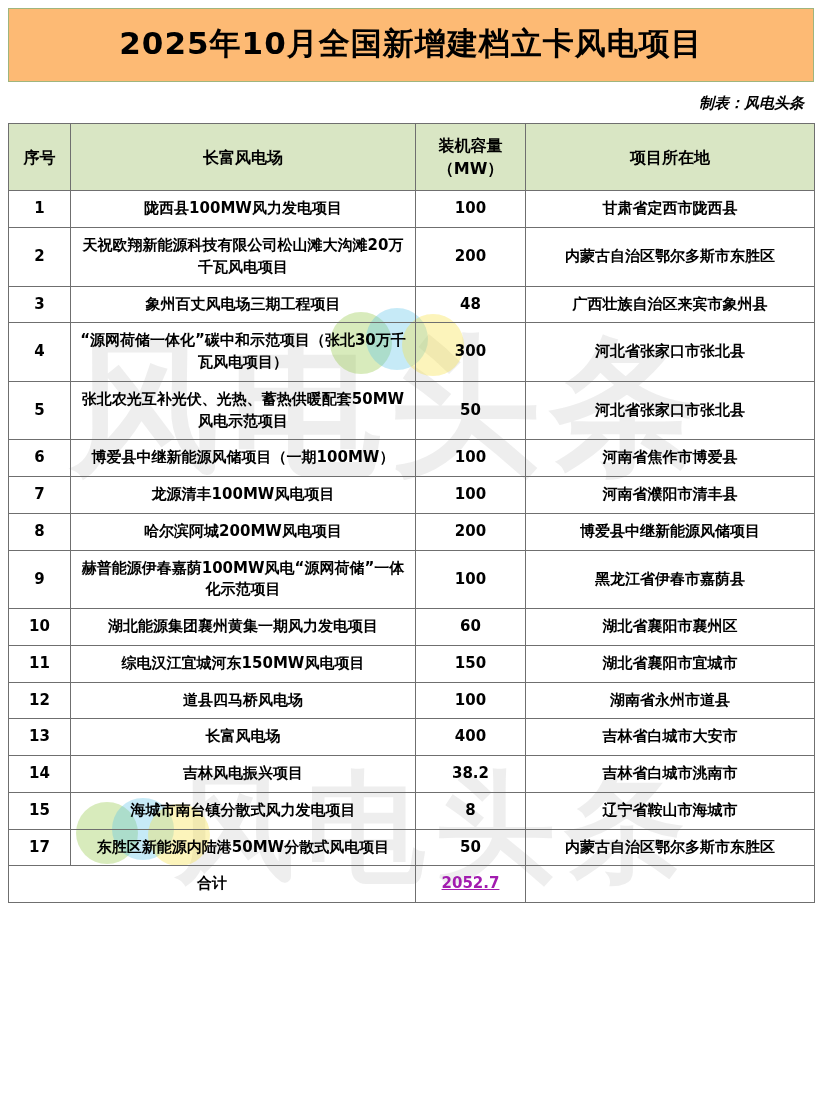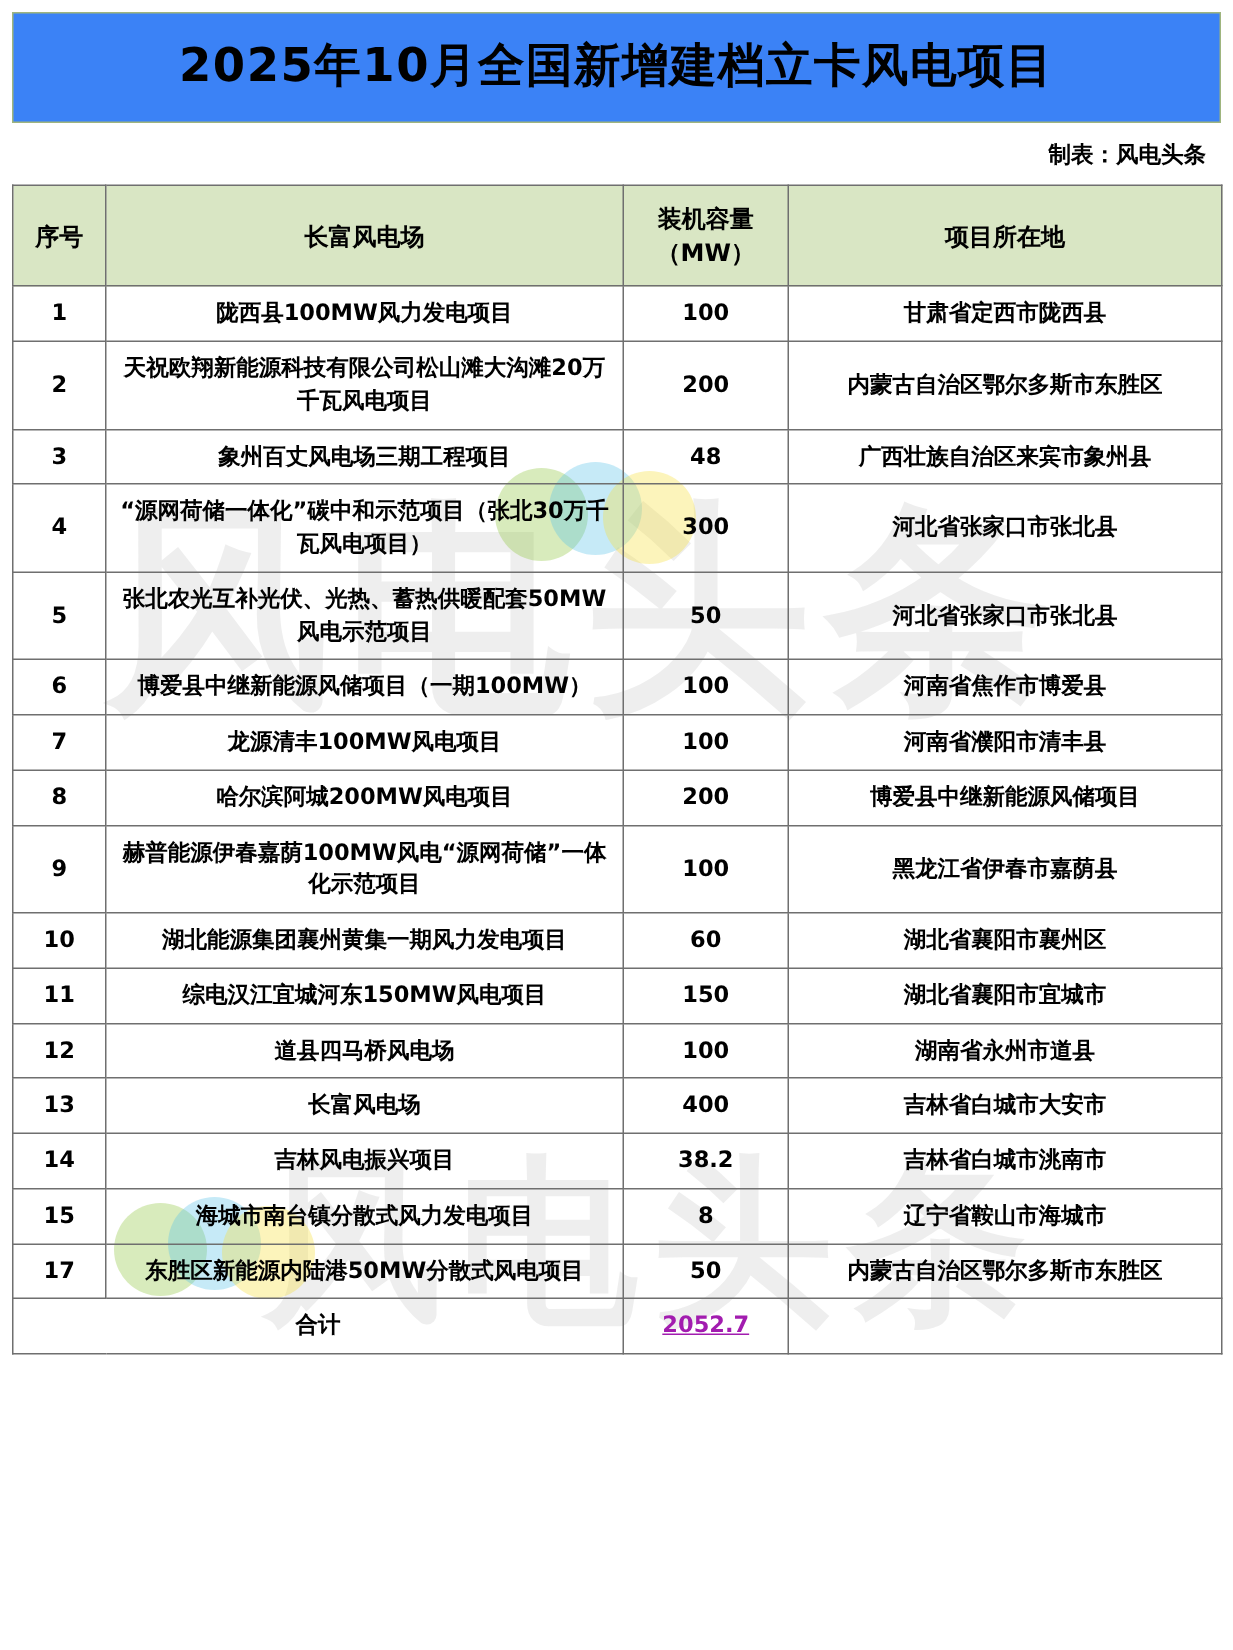--- a/index.html
+++ b/index.html
@@ -69,21 +69,21 @@
   .wm-circles2 {
     position: absolute;
     left: 330px;
     top: 300px;
     width: 150px;
     height: 70px;
   }
 
   
   .title-bar {
-    background: #3b82f6;
+    background: #fdba74;
     border: 1px solid #9fb57e;
     text-align: center;
     padding: 14px 6px 16px 6px;
     margin-top: 8px;
     position: relative;
     z-index: 10;
   }
   .title-bar h1 {
     margin: 0;
     font-size: 31px;
@@ -91,20 +91,21 @@
     letter-spacing: 1px;
     font-family: "DejaVu Sans", "Liberation Sans", sans-serif;
   }
   .byline {
     text-align: right;
     font-size: 15px;
     font-weight: bold;
     padding: 12px 10px 10px 0;
     position: relative;
     z-index: 10;
+    font-style: italic;
   }
   table.wind-table {
     width: 100%;
     border-collapse: collapse;
     table-layout: fixed;
     position: relative;
     z-index: 10;
   }
   table.wind-table th,
   table.wind-table td {

